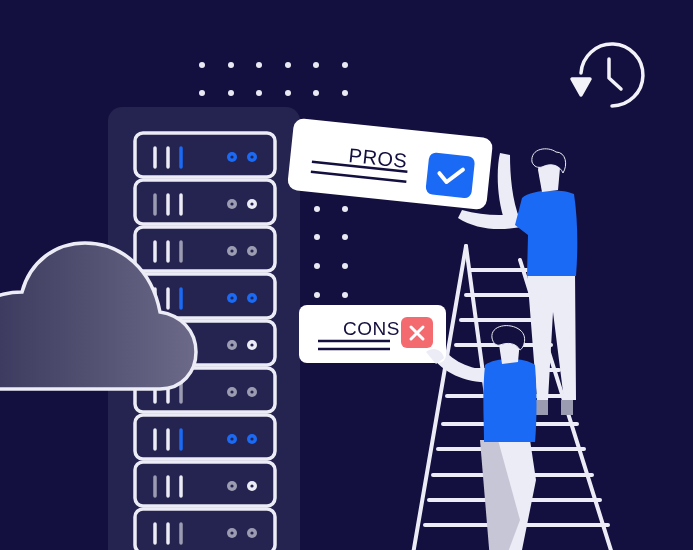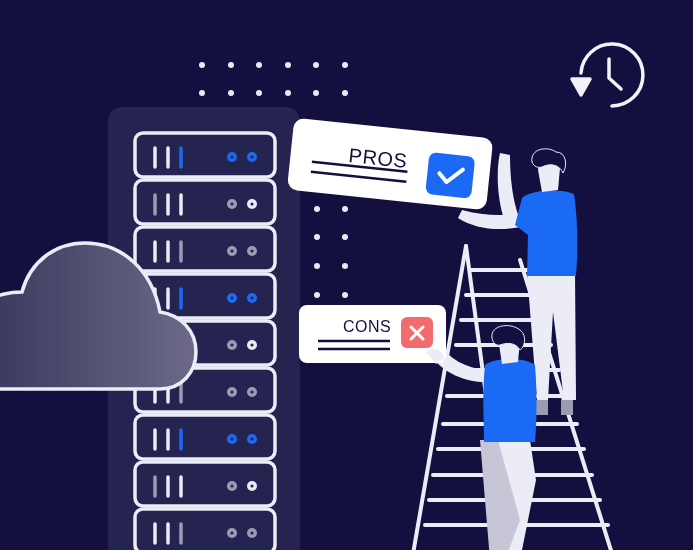--- a/index.html
+++ b/index.html
@@ -210,14 +210,14 @@
       <line x1="318" y1="341" x2="390" y2="341" stroke="#130f3f" stroke-width="2.5"></line>
       <line x1="318" y1="349" x2="390" y2="349" stroke="#130f3f" stroke-width="2.5"></line>
       <rect x="401" y="317" width="32" height="31" rx="6" fill="#f36a6f"></rect>
       <path d="M 411 327 L 423 339 M 423 327 L 411 339" stroke="#ffffff" stroke-width="3" stroke-linecap="round"></path>
     </g>
 
     <path d="M 426 352 C 434 346 442 350 444 358 L 436 364 Z" fill="#ececf6"></path>
   </svg>
 
   <div class="card-label" style="left:350px;top:144px;font-size:20px;transform:rotate(6deg);transform-origin:left top;">PROS</div>
-  <div class="card-label" style="left:343px;top:318px;font-size:16px;">CONS</div>
+  <div class="card-label" style="left:343px;top:318px;font-size:19px;">CONS</div>
 </div>
 
 </body></html>

